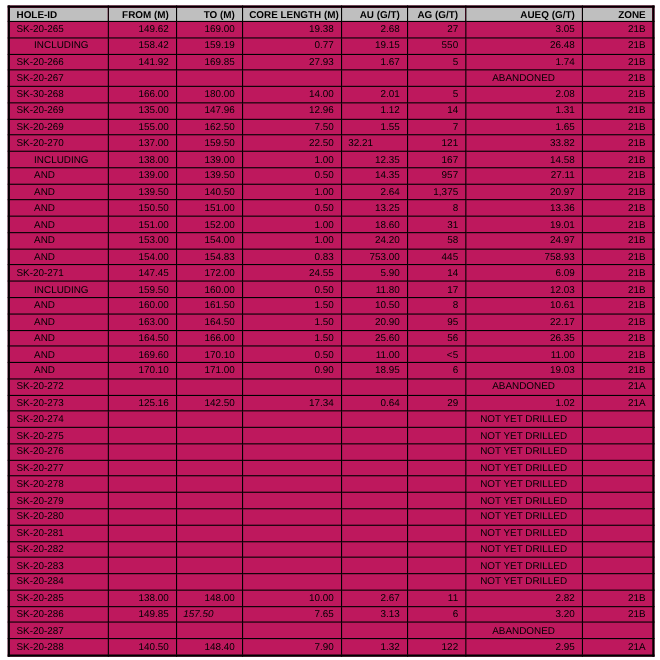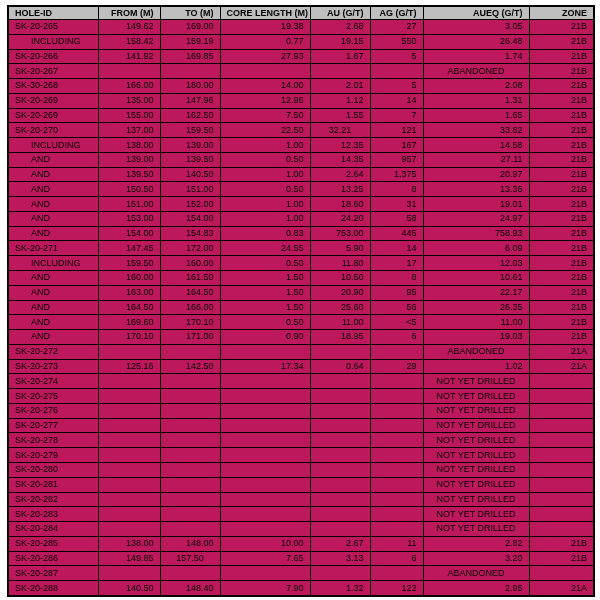--- a/index.html
+++ b/index.html
@@ -139,21 +139,21 @@
           <td style="text-align: right;">1.55</td>
           <td style="text-align: right;">7</td>
           <td style="text-align: right;">1.65</td>
           <td style="text-align: right;">21B</td>
         </tr>
         <tr>
           <td style="text-align: left;">SK-20-270</td>
           <td style="text-align: right;">137.00</td>
           <td style="text-align: right;">159.50</td>
           <td style="text-align: right;">22.50</td>
-          <td style="text-align: center;">32.21</td>
+          <td style="text-align: left;">32.21</td>
           <td style="text-align: right;">121</td>
           <td style="text-align: right;">33.82</td>
           <td style="text-align: right;">21B</td>
         </tr>
         <tr>
           <td class="indent" style="text-align: left;">INCLUDING</td>
           <td style="text-align: right;">138.00</td>
           <td style="text-align: right;">139.00</td>
           <td style="text-align: right;">1.00</td>
           <td style="text-align: right;">12.35</td>
@@ -427,21 +427,21 @@
           <td style="text-align: right;">148.00</td>
           <td style="text-align: right;">10.00</td>
           <td style="text-align: right;">2.67</td>
           <td style="text-align: right;">11</td>
           <td style="text-align: right;">2.82</td>
           <td style="text-align: right;">21B</td>
         </tr>
         <tr>
           <td style="text-align: left;">SK-20-286</td>
           <td style="text-align: right;">149.85</td>
-          <td style="text-align: center;">157.50</td>
+          <td style="text-align: left; font-style: italic;">157.50</td>
           <td style="text-align: right;">7.65</td>
           <td style="text-align: right;">3.13</td>
           <td style="text-align: right;">6</td>
           <td style="text-align: right;">3.20</td>
           <td style="text-align: right;">21B</td>
         </tr>
         <tr>
           <td style="text-align: left;">SK-20-287</td>
           <td style="text-align: right;"></td>
           <td style="text-align: right;"></td>

